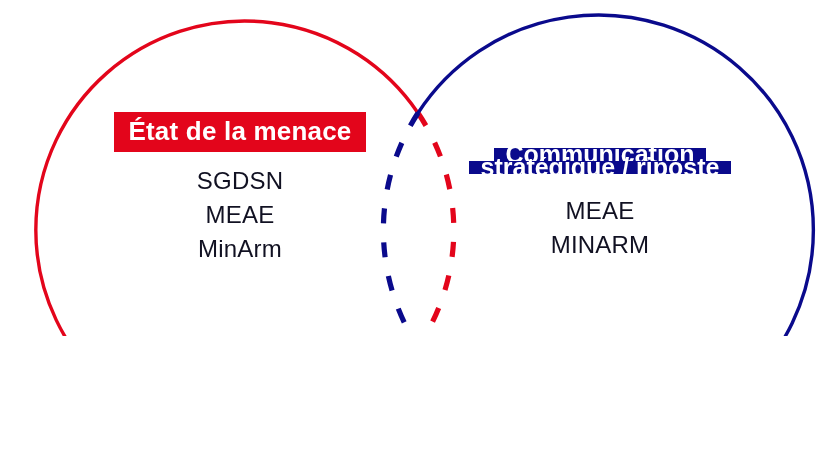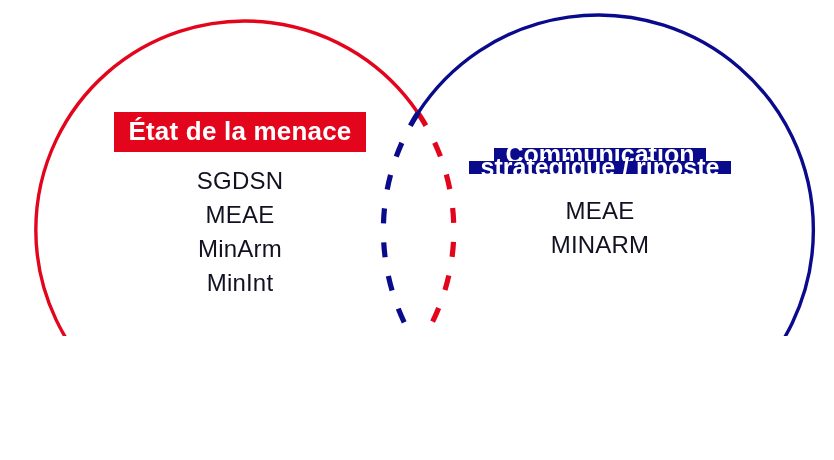--- a/index.html
+++ b/index.html
@@ -100,21 +100,20 @@
 
     <path d="M 418.0 113.0 A 215 215 0 0 0 418.0 347.0" fill="none" stroke="#0A0A8C" stroke-width="5.2" stroke-linecap="butt" stroke-dasharray="15 19"></path>
   </svg>
 
   <div class="group" id="left-group">
     <div class="label-box" id="left-label">État de la menace</div>
     <div class="member-list">
       <div>SGDSN</div>
       <div>MEAE</div>
       <div>MinArm</div>
-      <div>MinInt</div>
     </div>
   </div>
 
   <div class="group" id="right-group">
     <div class="label-lines">
       <div class="hl-row">
         <span class="hl">Communication</span>
       </div>
       <div class="hl-row">
         <span class="hl">stratégique / riposte</span>

